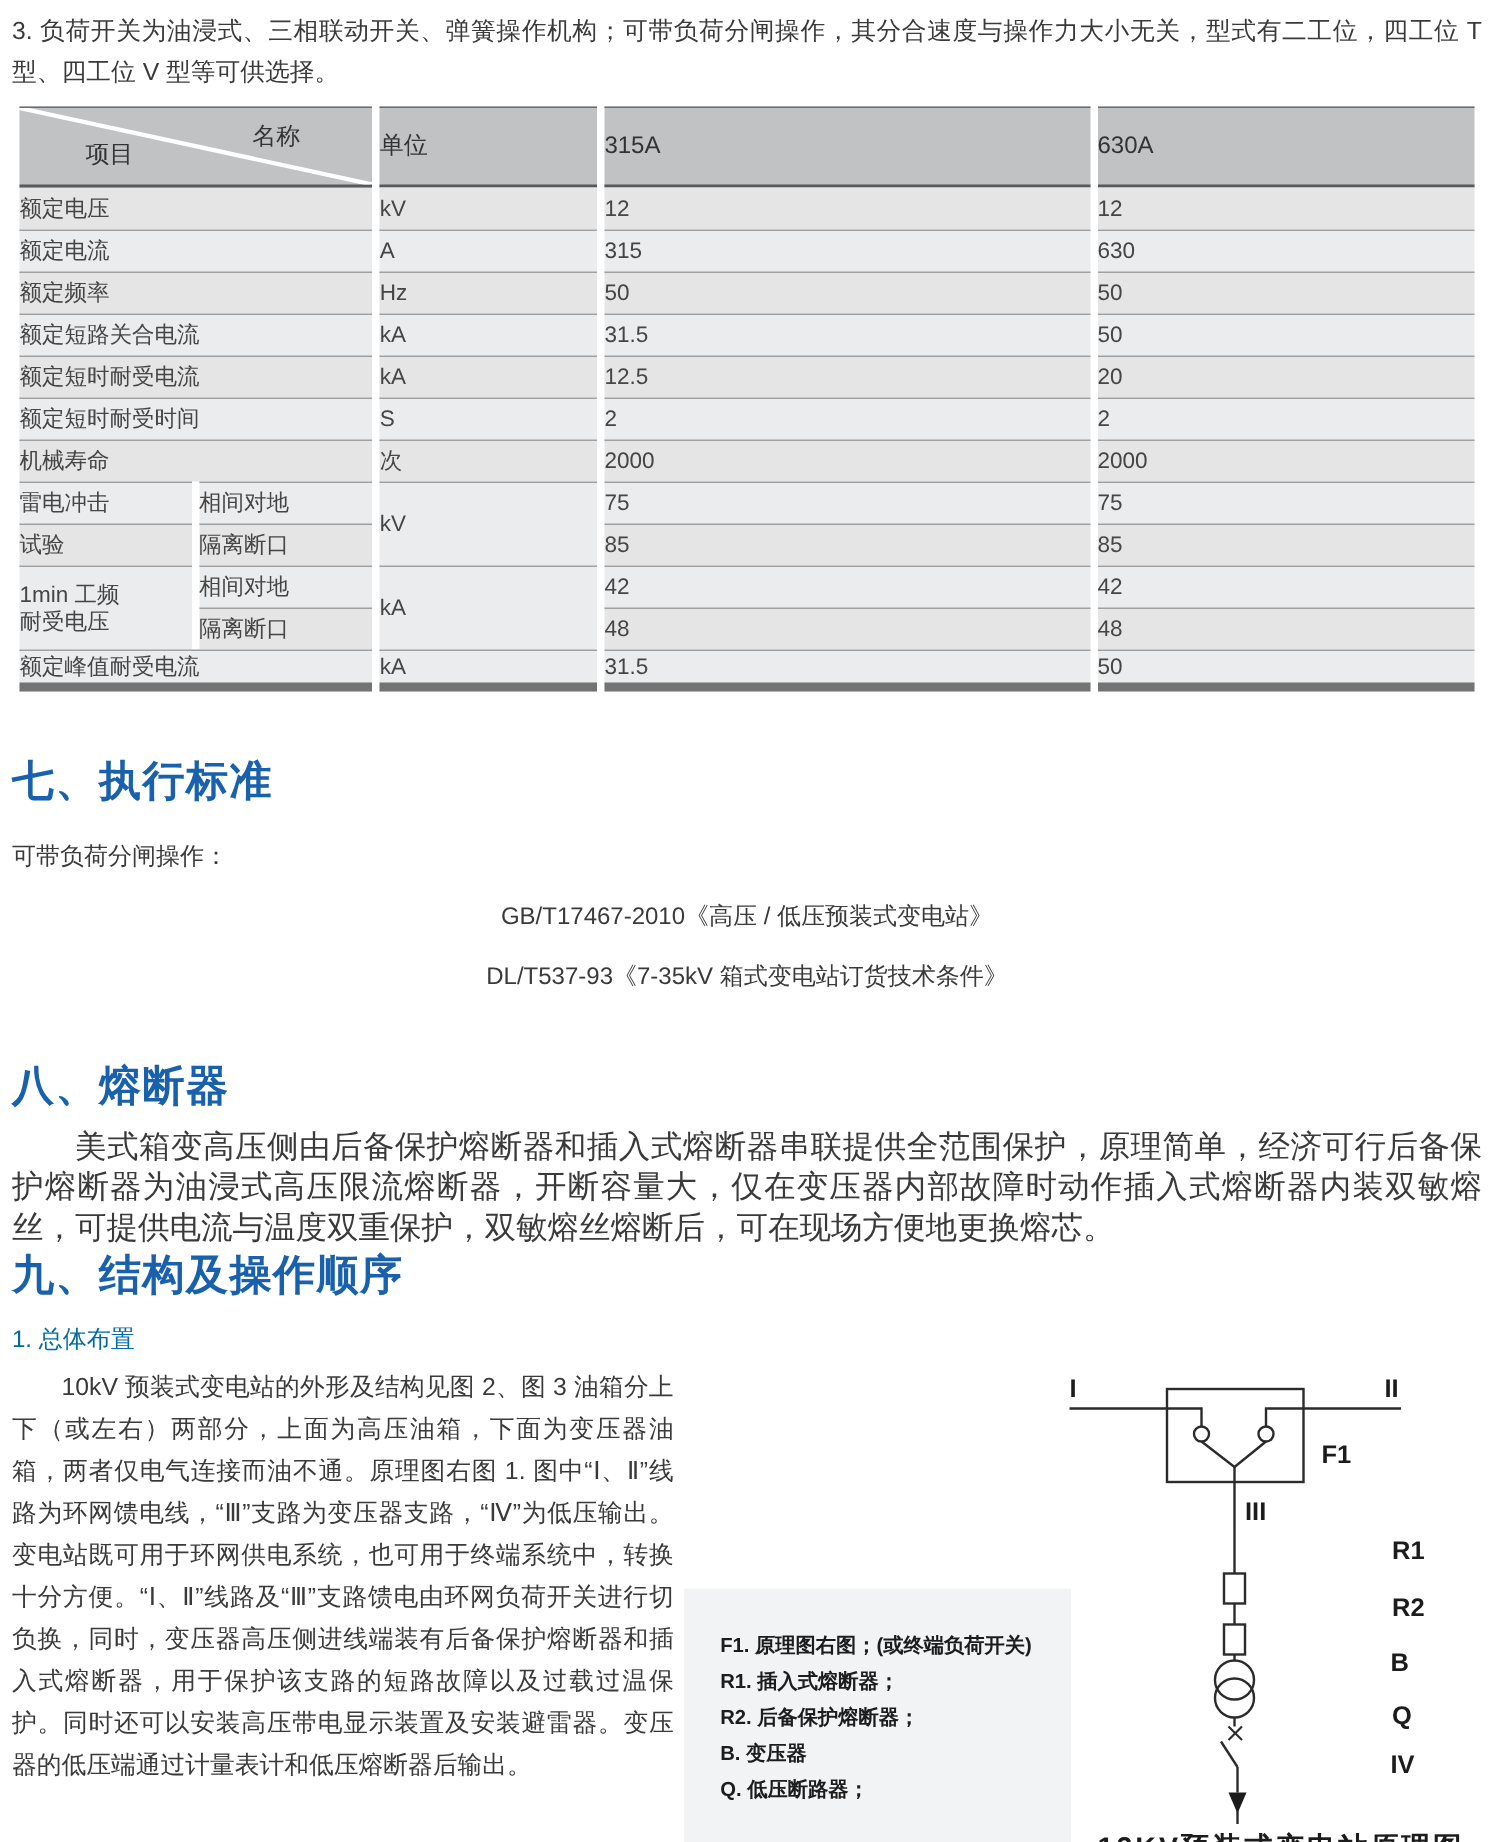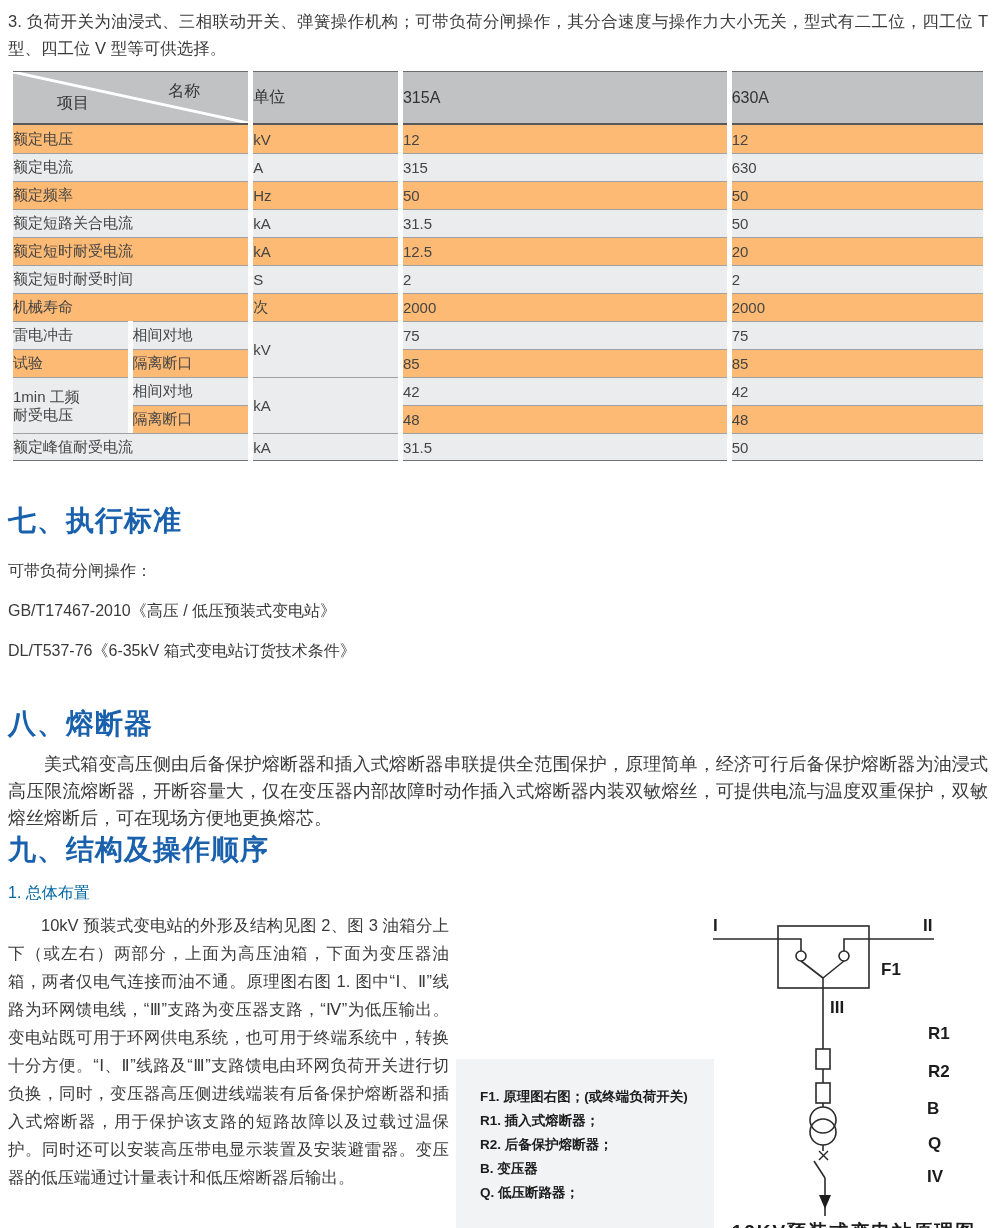--- a/index.html
+++ b/index.html
@@ -20,34 +20,34 @@
   table.spec col.c2{width:144px;} table.spec col.c3{width:322px;} table.spec col.c4{width:250px;}
   table.spec th, table.spec td { text-align:left; vertical-align:middle; font-weight:normal; }
   thead th {
     background:#c0c2c4; height:54px; font-size:16px; color:#333;
     border-top:1px solid #6a6c6e; border-bottom:2px solid #58595b;
   }
   th.corner { position:relative; }
   th.corner .corner-top { position:absolute; top:9px; right:48px; }
   th.corner .corner-bottom { position:absolute; bottom:9px; left:44px; }
   th.corner svg { position:absolute; inset:0; width:100%; height:100%; }
-  tbody td { height:28px; font-size:15px; color:#454545; border-top:1px solid #9ea0a2; background:#fdba74; }
+  tbody td { height:28px; font-size:15px; color:#454545; border-top:1px solid #9ea0a2; background:#e5e5e5; }
   tbody tr:nth-child(even) td { background:#ebeced; }
   tbody tr:first-child td { border-top:none; }
-  tbody tr:last-child td { border-bottom:1px solid #737373; }
+  tbody tr:last-child td { border-bottom:6px solid #737373; }
   td.merged { background:#ebeced !important; }
   td.wrap2 span { display:block; line-height:18px; }
 
   
   h2.sec { font-size:28px; font-weight:bold; color:#1961ac; letter-spacing:1px; line-height:36px; }
   .sec-std { margin-top:42px; }
   .std-intro { font-size:16px; color:#3a3a3a; margin-top:22px; }
-  .std-item  { font-size:16px; color:#3a3a3a; margin-top:19px; }
+  .std-item  { font-size:16px; color:#3a3a3a; margin-top:19px;text-align:center; }
   .sec-fuse { margin-top:44px; }
-  .fuse-body { font-size:18px; line-height:27px; color:#3a3a3a; text-align:justify; text-indent:2em; margin-top:9px; }
+  .fuse-body { font-size:21px; line-height:27px; color:#3a3a3a; text-align:justify; text-indent:2em; margin-top:9px; }
   .sec-struct { }
   .sub-title { font-size:16px; color:#0369a1; margin-top:15px; }
 
   
   .two-col { display:flex; margin-top:7px; }
   .left-text { width:442px; font-size:16.5px; line-height:28px; color:#3a3a3a; text-align:justify; text-indent:2em; }
   .diagram-area { position:relative; width:538px; height:338px; margin-left:2px; }
   .legend-panel {
     position:absolute; left:5px; top:148px; width:258px; height:190px;
     background:#f2f3f4; padding:26px 0 0 24px;
@@ -162,21 +162,21 @@
         <td>kA</td>
         <td>31.5</td>
         <td>50</td>
       </tr>
     </tbody>
   </table>
 
   <h2 class="sec sec-std">七、执行标准</h2>
   <p class="std-intro">可带负荷分闸操作：</p>
   <p class="std-item">GB/T17467-2010《高压 / 低压预装式变电站》</p>
-  <p class="std-item">DL/T537-76《6-35kV 箱式变电站订货技术条件》</p>
+  <p class="std-item">DL/T537-93《7-35kV 箱式变电站订货技术条件》</p>
 
   <h2 class="sec sec-fuse">八、熔断器</h2>
   <p class="fuse-body">美式箱变高压侧由后备保护熔断器和插入式熔断器串联提供全范围保护，原理简单，经济可行后备保护熔断器为油浸式高压限流熔断器，开断容量大，仅在变压器内部故障时动作插入式熔断器内装双敏熔丝，可提供电流与温度双重保护，双敏熔丝熔断后，可在现场方便地更换熔芯。</p>
 
   <h2 class="sec sec-struct">九、结构及操作顺序</h2>
   <p class="sub-title">1. 总体布置</p>
 
   <div class="two-col">
     <p class="left-text">10kV 预装式变电站的外形及结构见图 2、图 3 油箱分上下（或左右）两部分，上面为高压油箱，下面为变压器油箱，两者仅电气连接而油不通。原理图右图 1. 图中“Ⅰ、Ⅱ”线路为环网馈电线，“Ⅲ”支路为变压器支路，“Ⅳ”为低压输出。变电站既可用于环网供电系统，也可用于终端系统中，转换十分方便。“Ⅰ、Ⅱ”线路及“Ⅲ”支路馈电由环网负荷开关进行切负换，同时，变压器高压侧进线端装有后备保护熔断器和插入式熔断器，用于保护该支路的短路故障以及过载过温保护。同时还可以安装高压带电显示装置及安装避雷器。变压器的低压端通过计量表计和低压熔断器后输出。</p>
 

